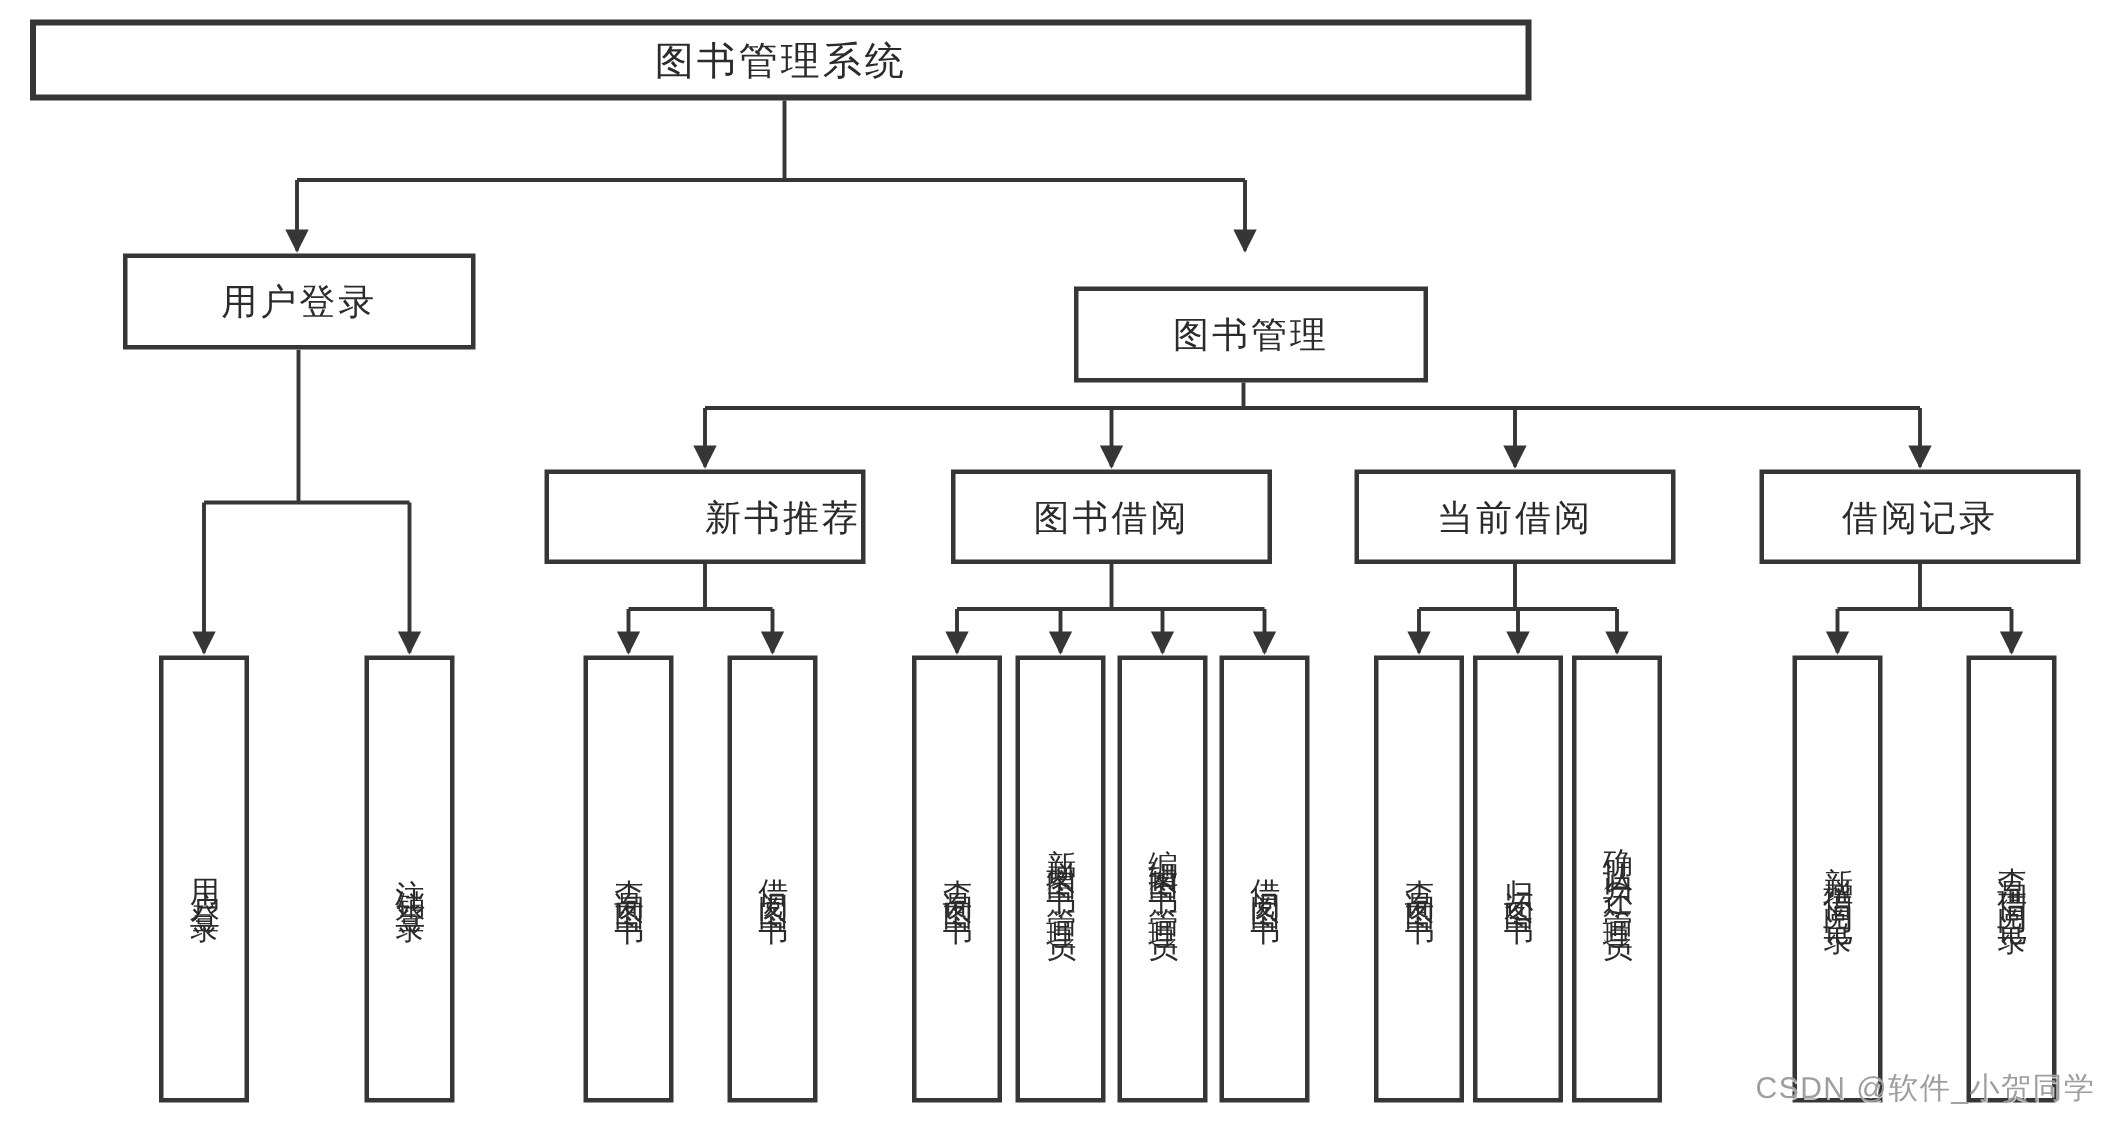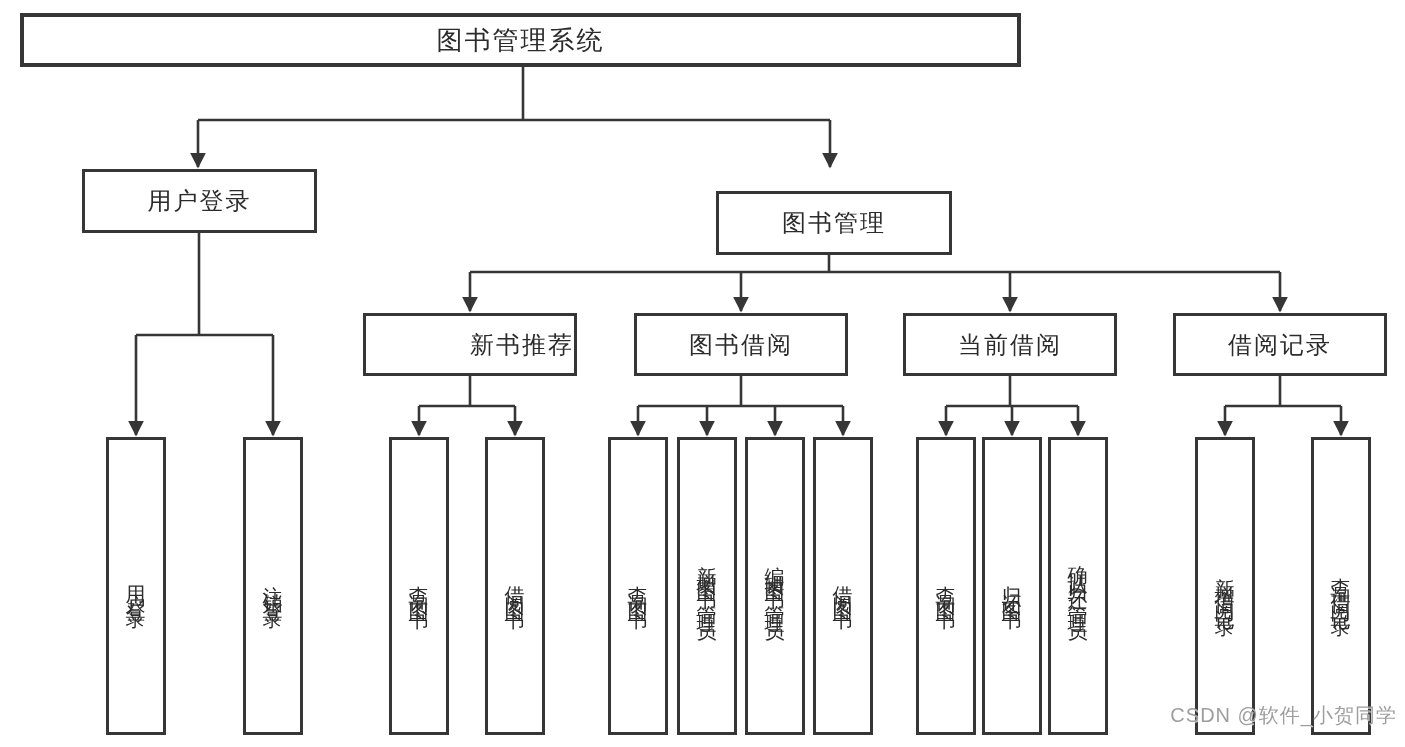--- a/index.html
+++ b/index.html
@@ -46,21 +46,21 @@
   .box.leaf span {
     writing-mode: vertical-rl;
     text-orientation: mixed;
     font-size: 20px;
     letter-spacing: 8px;
     line-height: 1;
   }
   .watermark {
     position: absolute;
     right: 8px;
-    bottom: 18px;
+    bottom: 8px;
     font-size: 20px;
     color: var(--watermark, #9e9e9e);
     letter-spacing: 1px;
     z-index: 5;
     text-shadow: 1px 1px 0 rgba(255,255,255,0.7);
   }
 </style>
 </head>
 <body>
 

